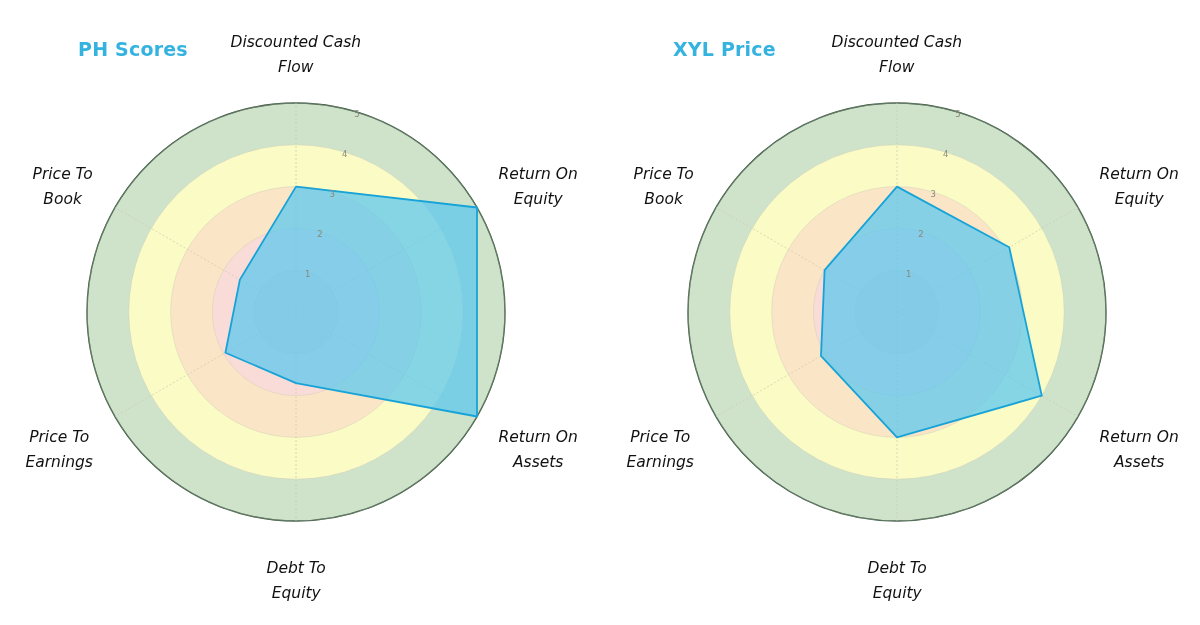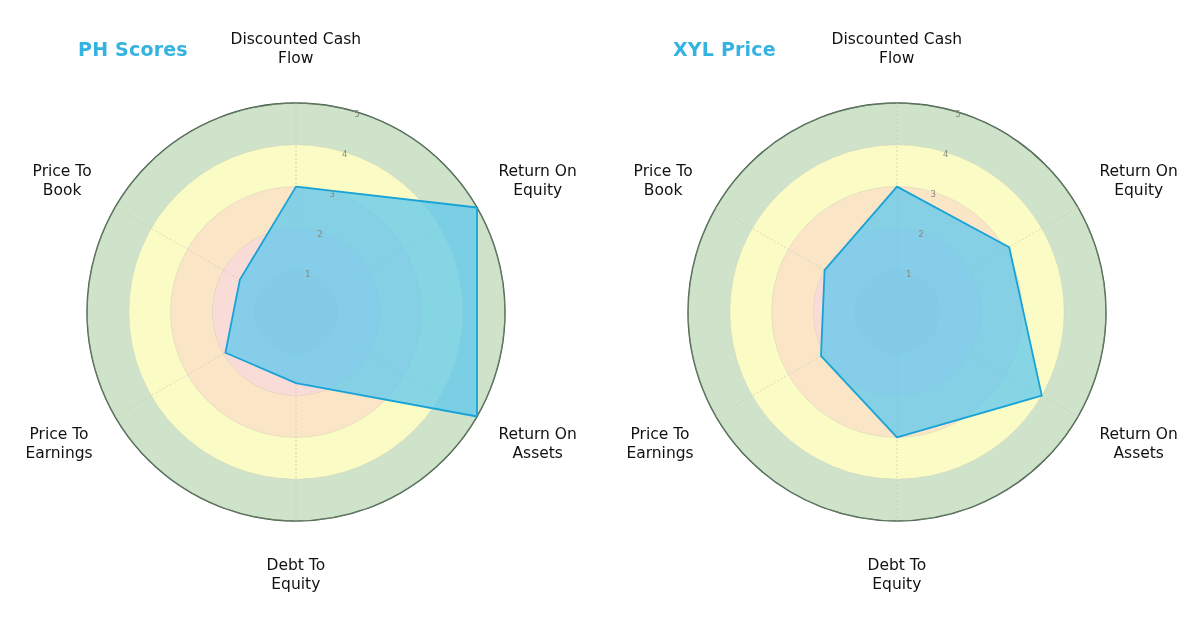--- a/index.html
+++ b/index.html
@@ -44,25 +44,26 @@
     position: absolute;
     left: 0;
     top: 0;
     width: 600px;
     height: 625px;
   }
 
   .axis-label {
     position: absolute;
     font-size: 15.5px;
-    line-height: 19px;
+    line-height: 25px;
     color: #111111;
     text-align: center;
     white-space: pre-line;
     font-family: "DejaVu Sans", sans-serif;
+    font-style: italic;
   }
   .rtick {
     font-size: 8.5px;
     fill: #8a8a7a;
     font-family: "DejaVu Sans", sans-serif;
   }
 </style>
 </head>
 <body>
 

